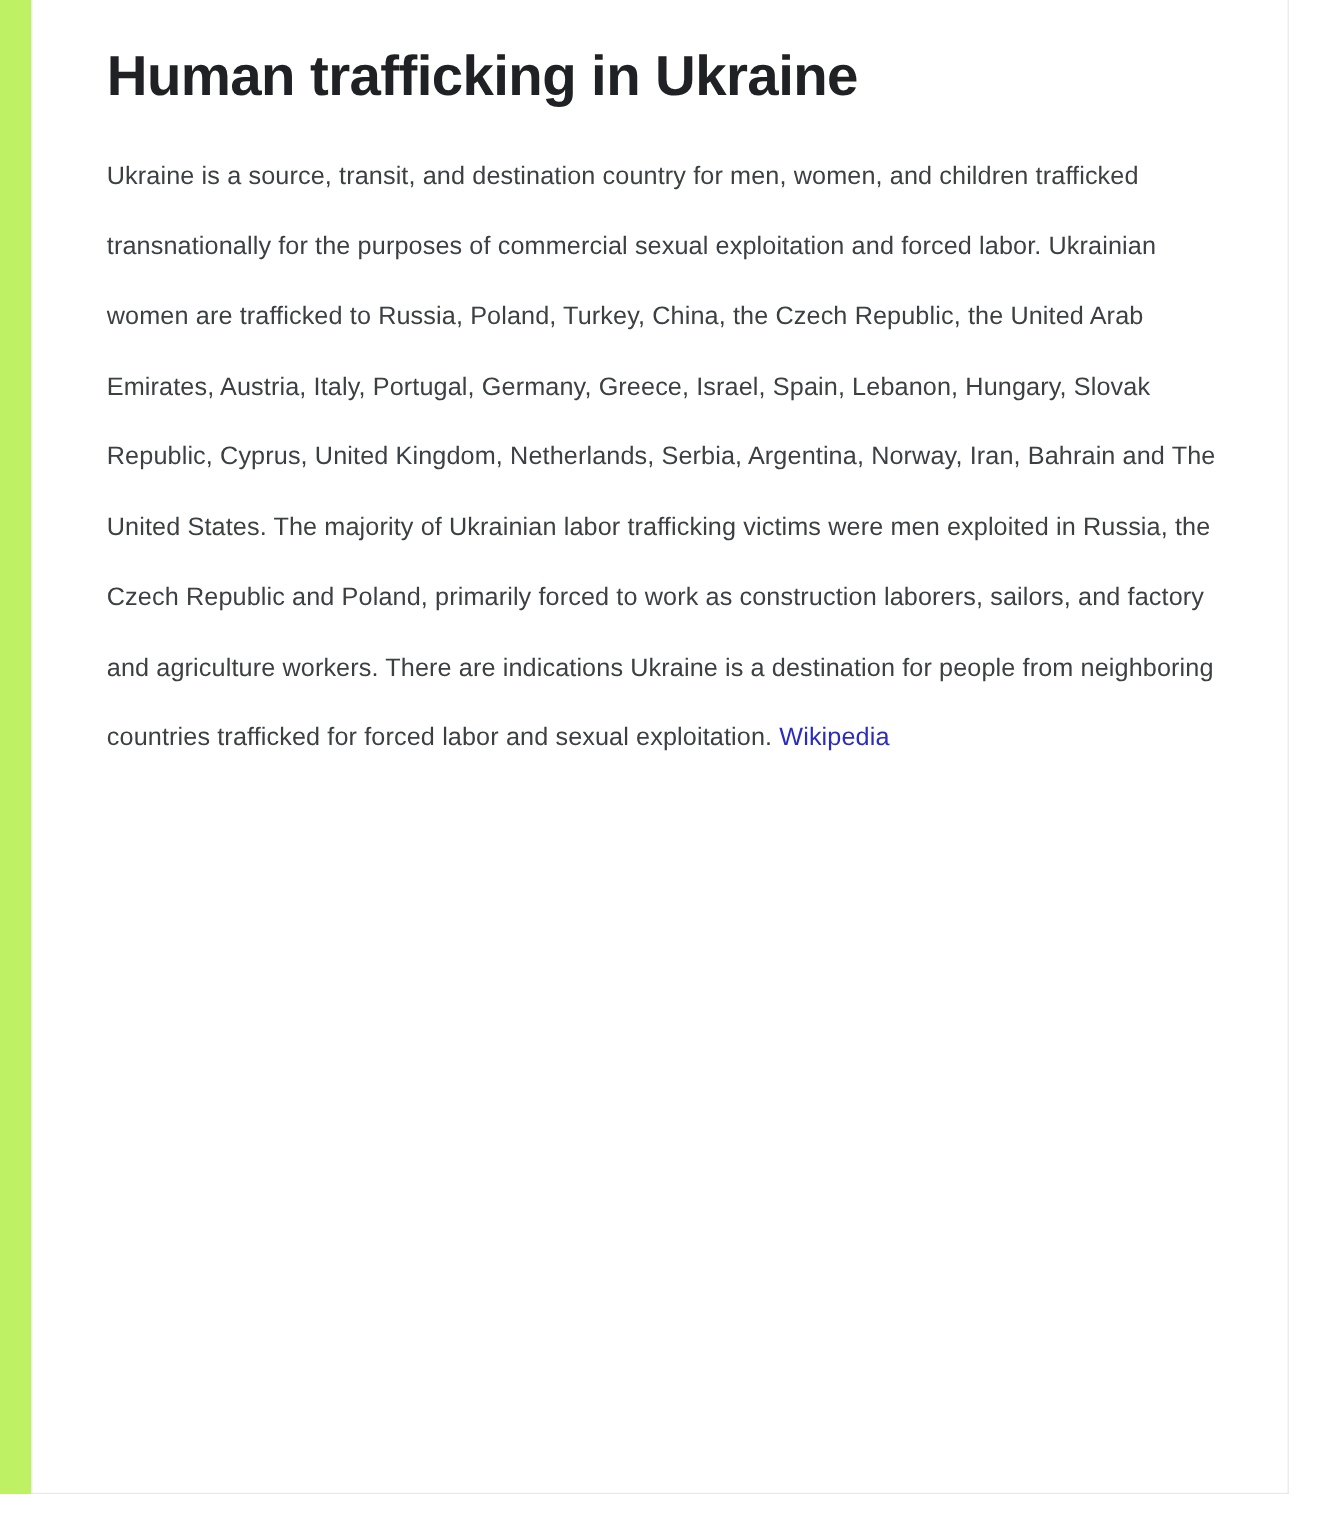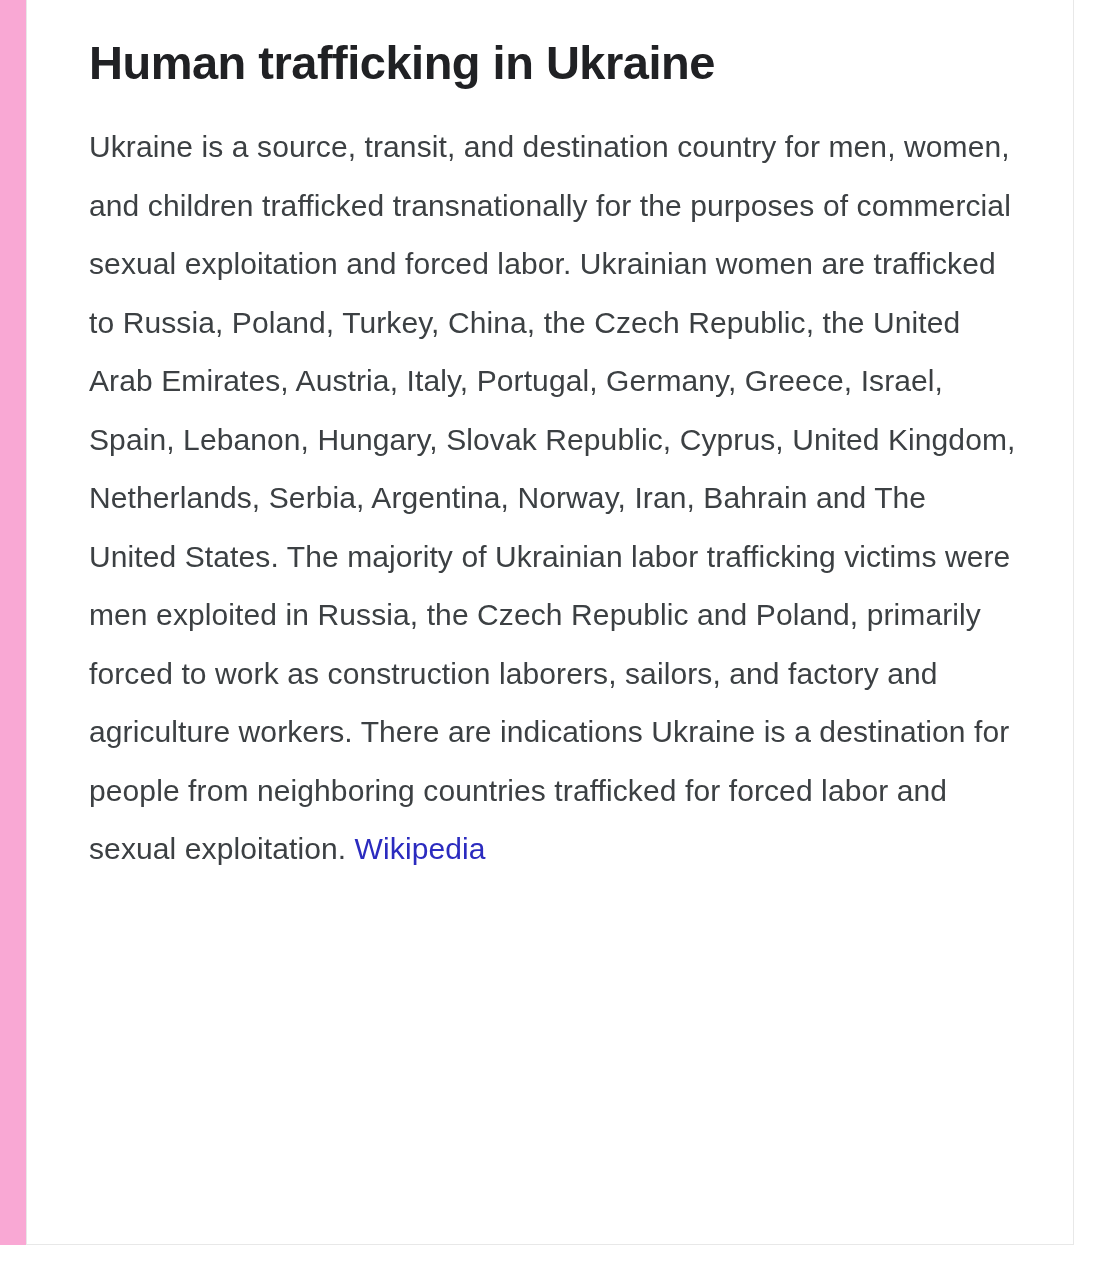--- a/index.html
+++ b/index.html
@@ -10,21 +10,21 @@
   body {
     width: 1102px;
     height: 1280px;
     font-family: "Liberation Sans", sans-serif;
     -webkit-font-smoothing: antialiased;
   }
   .page {
     position: relative;
     width: 924px;
     height: 1280px;
-    background: #f9a8d4;
+    background: #bef264;
     box-sizing: border-box;
   }
   
   .card {
     position: absolute;
     left: 26px;
     top: 0px;
     width: 1048px;
     height: 1245px;
     background: #ffffff;
@@ -49,21 +49,21 @@
   }
   .title {
     font-size: 47px;
     line-height: 58px;
     font-weight: bold;
     color: #202124;
     letter-spacing: -0.5px;
     margin: 0 0 26px 0;
   }
   .body-text {
-    font-size: 30px;
+    font-size: 21px;
     line-height: 58.5px;
     color: #3c4043;
     margin: 0;
     letter-spacing: 0.1px;
   }
   .source-link {
     color: #2b2bbf;
     text-decoration: none;
     cursor: pointer;
   }

